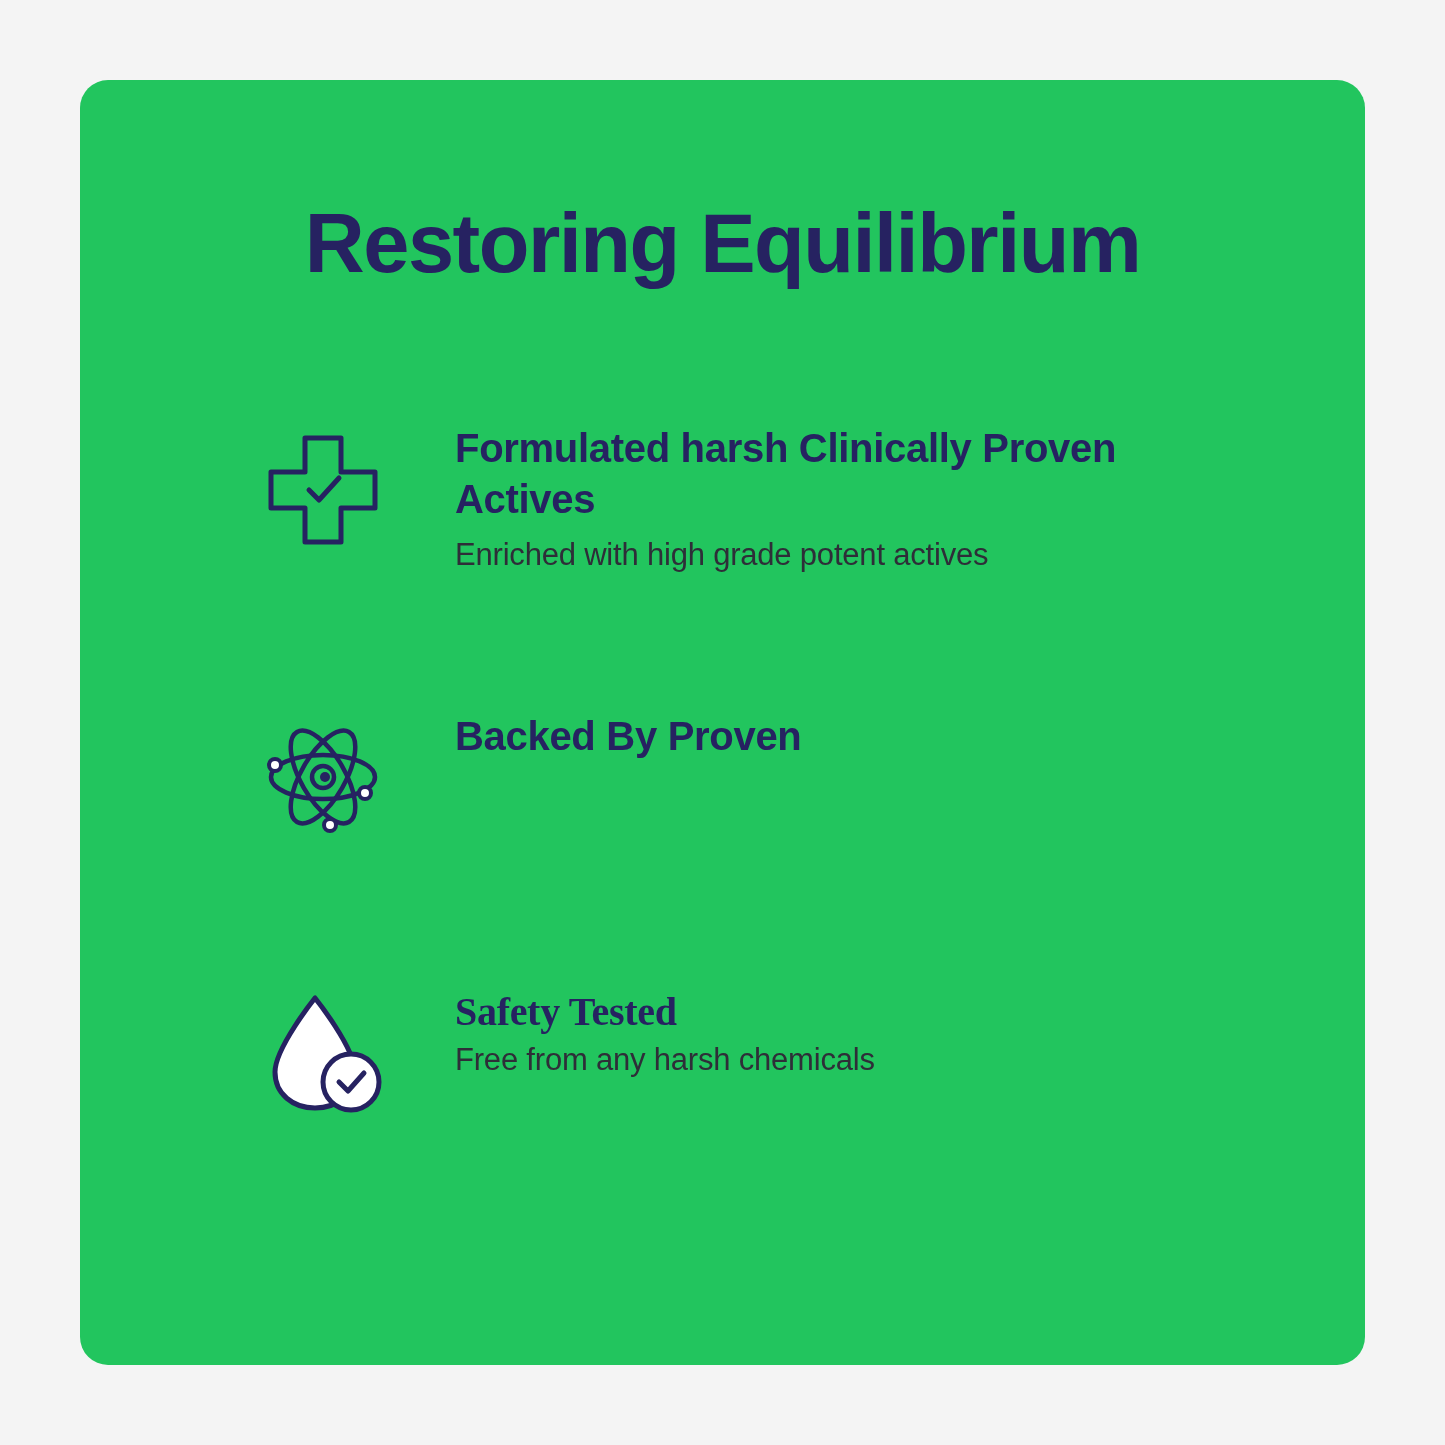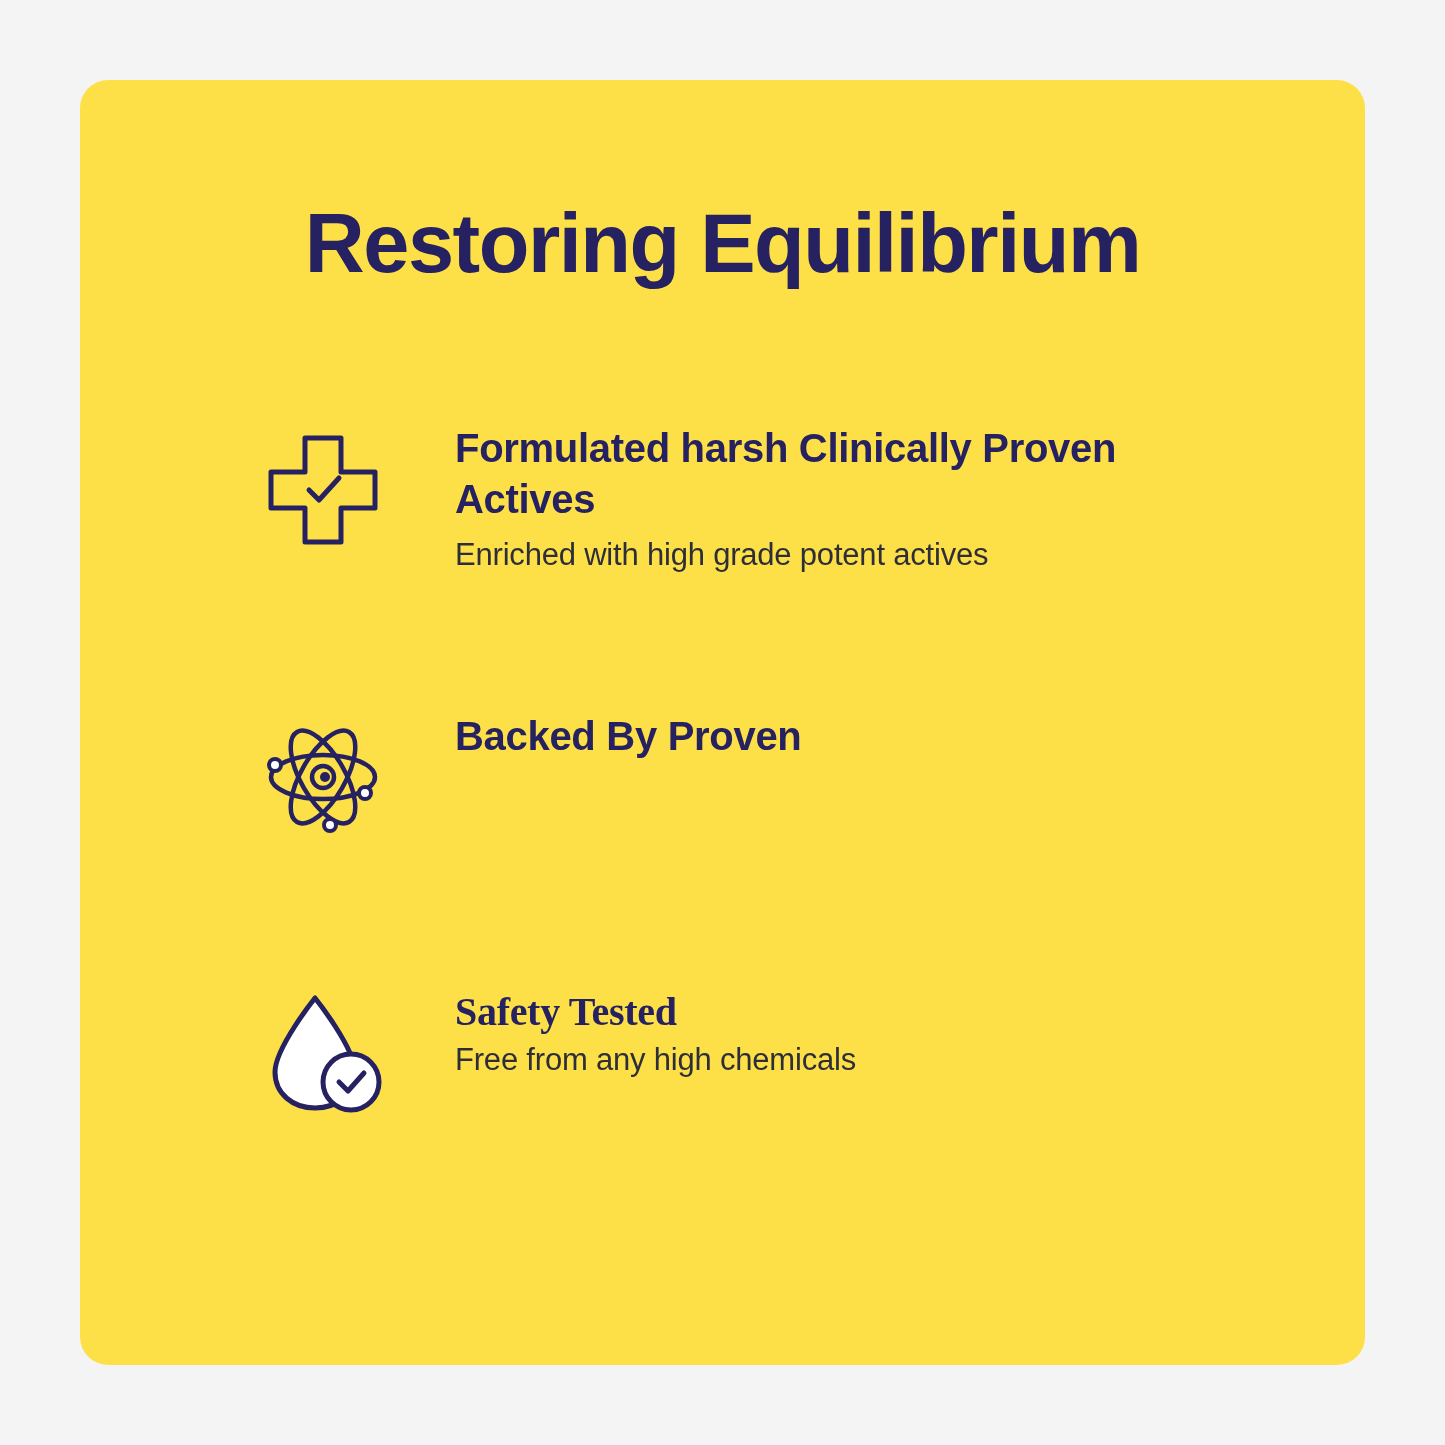--- a/index.html
+++ b/index.html
@@ -17,21 +17,21 @@
     width: 1445px;
     height: 1445px;
     box-sizing: border-box;
     padding: 80px;
     background: #f4f4f4;
   }
   .card {
     width: 100%;
     height: 100%;
     box-sizing: border-box;
-    background: #fde047;
+    background: #22c55e;
     border-radius: 28px;
     padding: 90px 70px 70px 70px;
     display: flex;
     flex-direction: column;
   }
   .title {
     color: #262261;
     font-size: 83px;
     font-weight: bold;
     letter-spacing: -1.5px;
@@ -130,19 +130,19 @@
       <div class="feature f3">
         <div class="icon-wrap">
           <svg width="140" height="140" viewBox="0 0 140 140" fill="none" xmlns="http://www.w3.org/2000/svg">
             <path d="M62 16 C62 16 22 66 22 90 C22 112 40 126 62 126 C84 126 102 112 102 90 C102 66 62 16 62 16 Z" stroke="#262261" stroke-width="5" stroke-linejoin="round" fill="#ffffff"></path>
             <circle cx="98" cy="100" r="28" fill="#ffffff" stroke="#262261" stroke-width="5"></circle>
             <path d="M86 100 L95 109 L111 91" stroke="#262261" stroke-width="5" stroke-linecap="round" stroke-linejoin="round" fill="none"></path>
           </svg>
         </div>
         <div class="feature-text">
           <div class="feature-title">Safety Tested</div>
-          <div class="feature-desc">Free from any high chemicals</div>
+          <div class="feature-desc">Free from any harsh chemicals</div>
         </div>
       </div>
 
     </div>
   </div>
 </div>
 
 </body></html>

